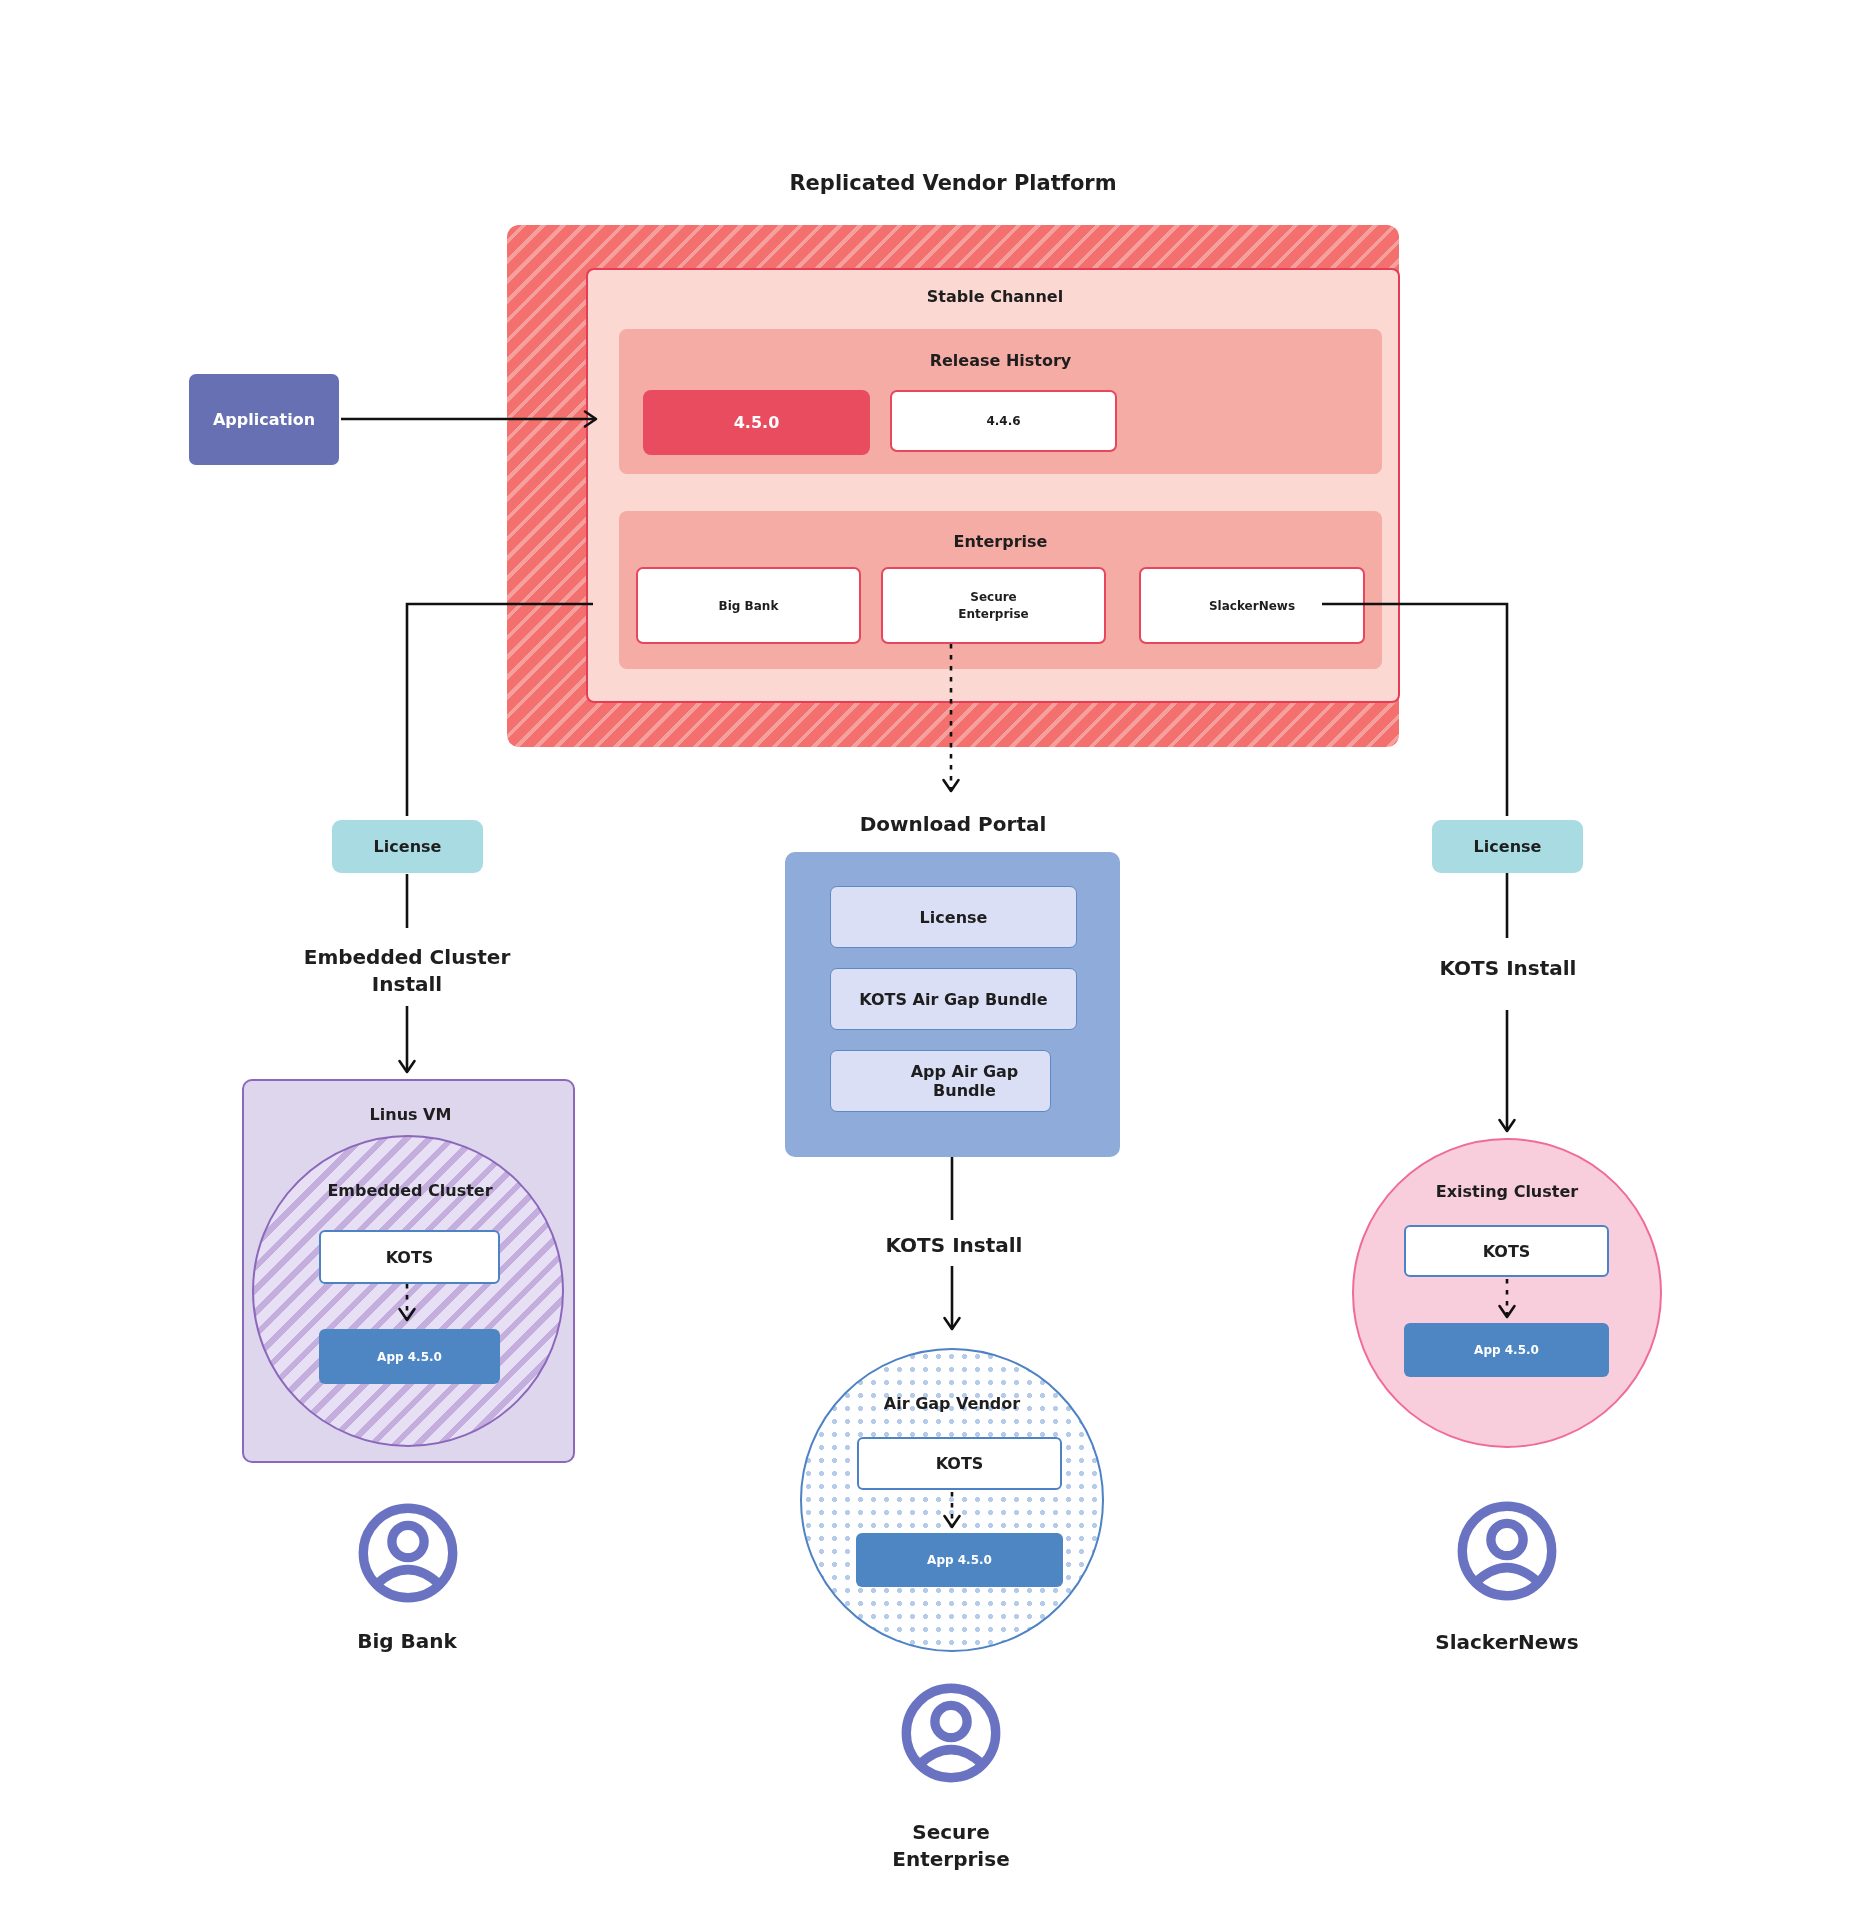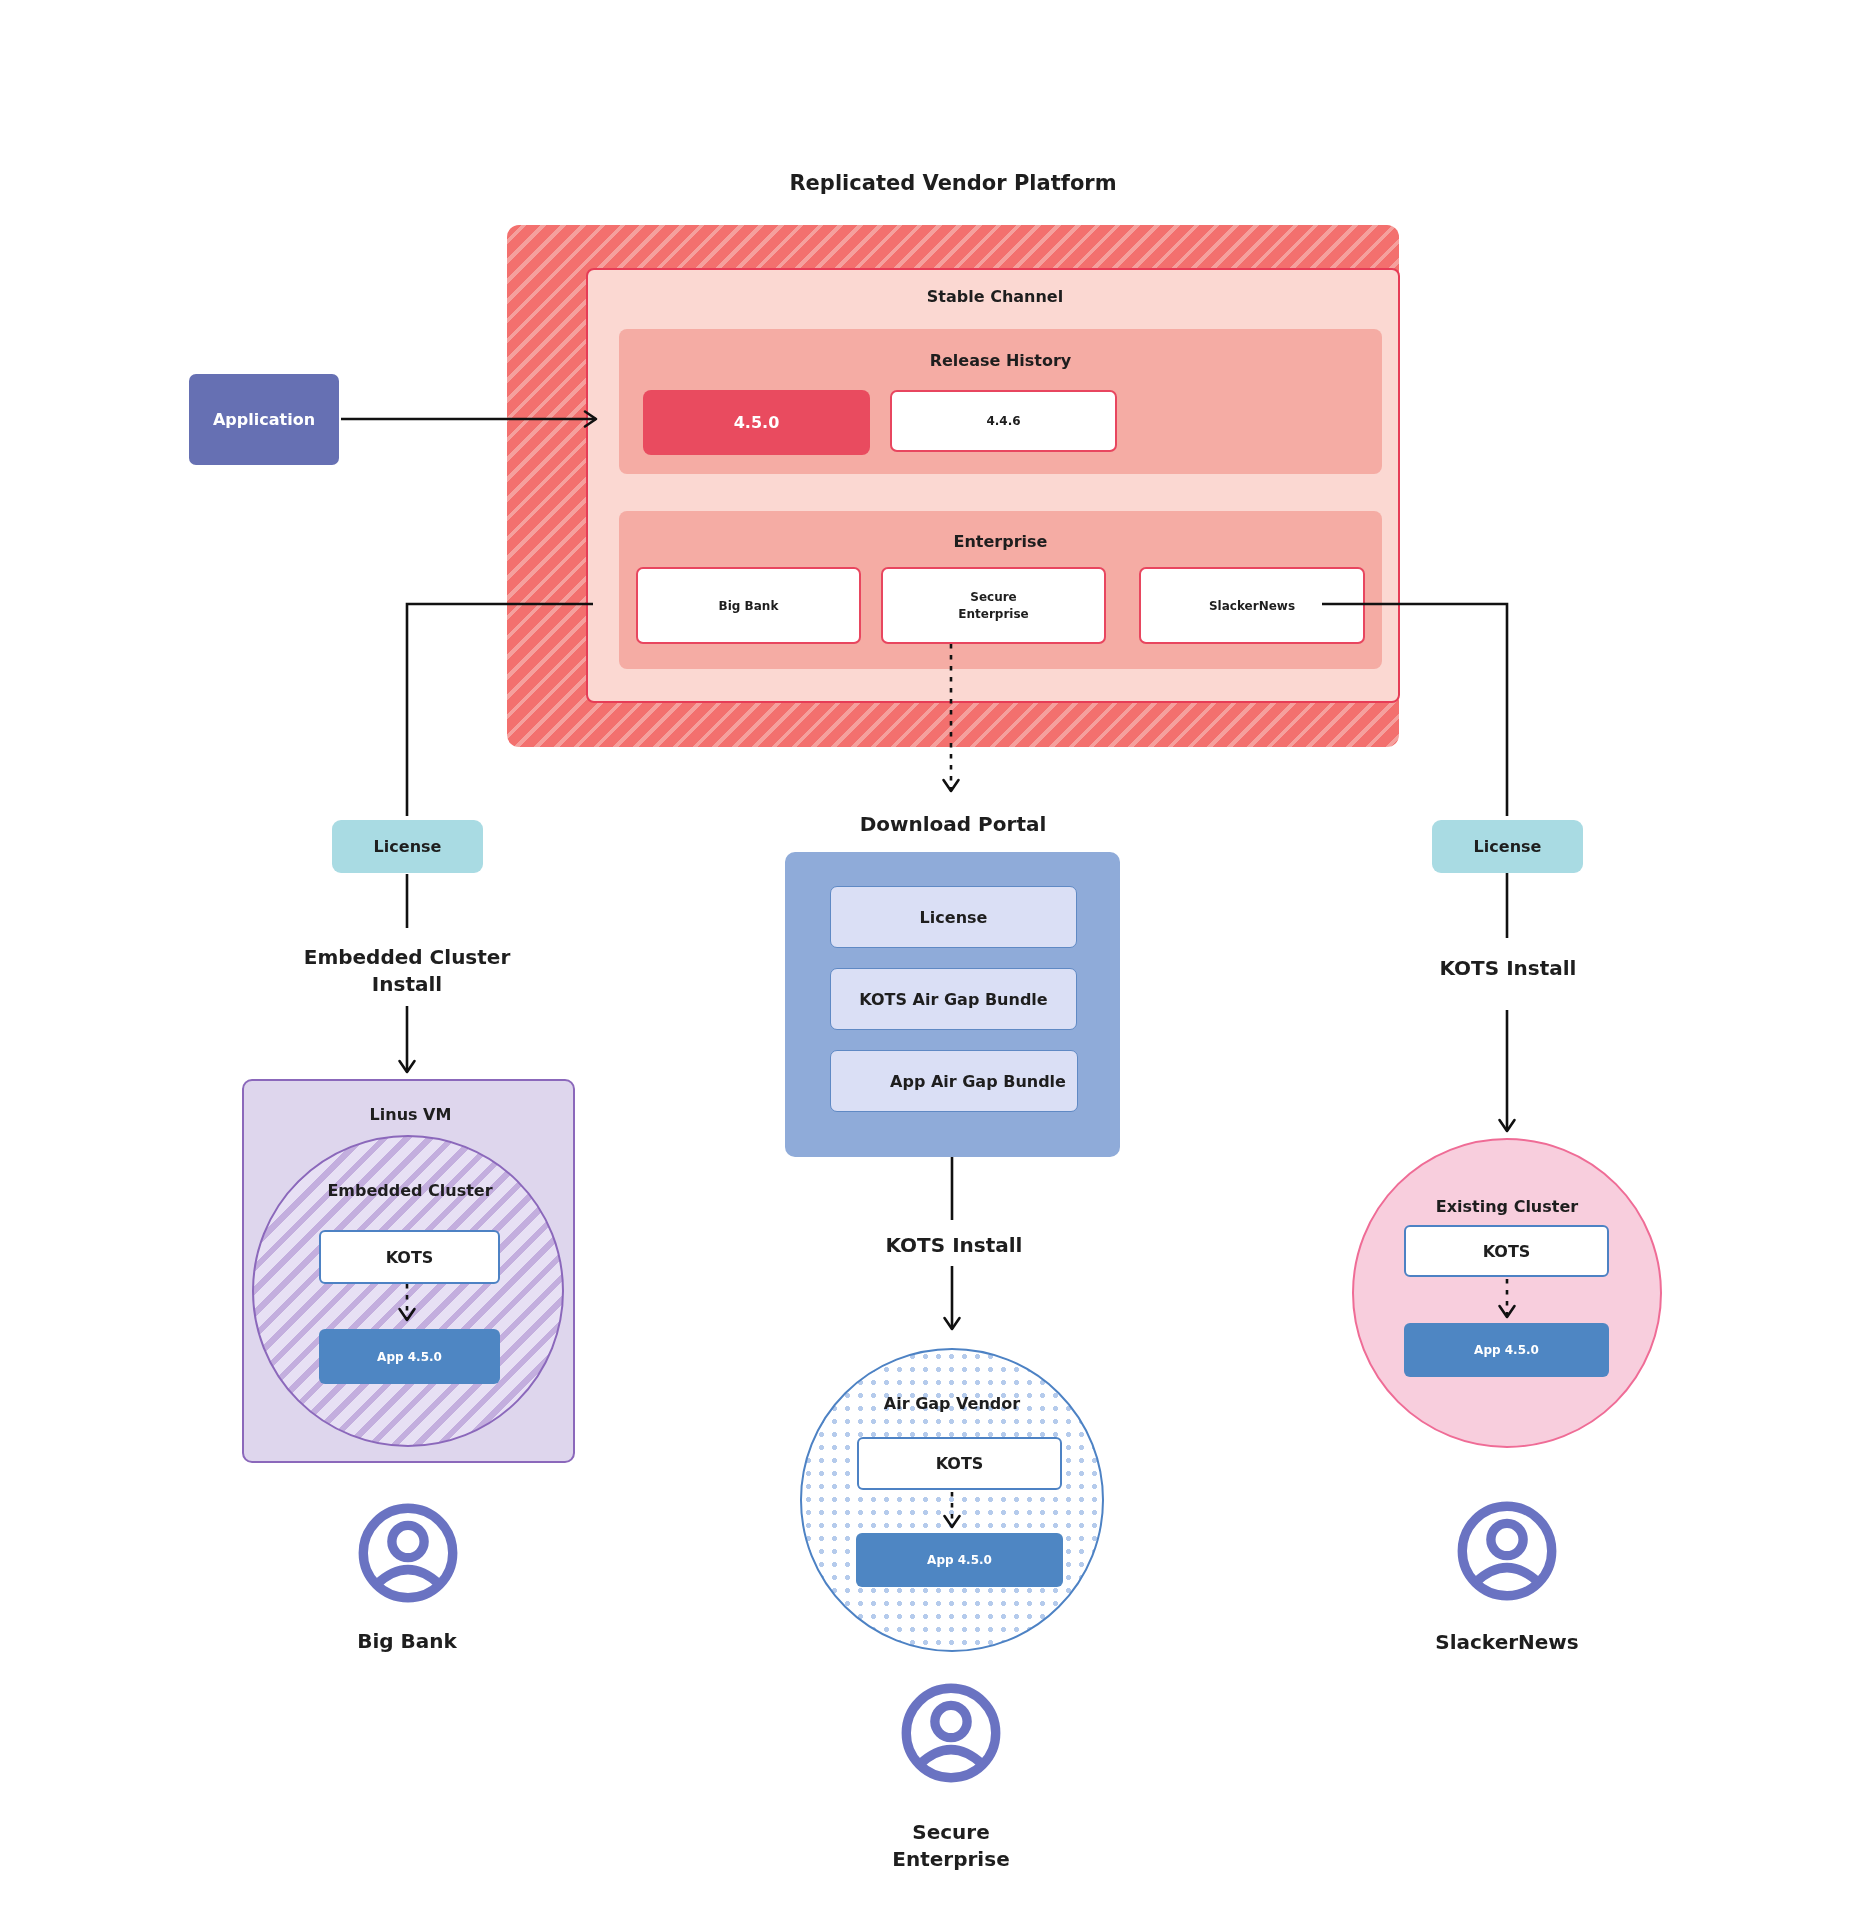--- a/index.html
+++ b/index.html
@@ -104,21 +104,21 @@
     <circle cx="50" cy="39" r="15.5"></circle>
     <path d="M20 80 Q50 52 80 80"></path>
   </svg>
   <div class="abs center user-label" style="left:307px;top:1627px;width:200px;height:28px;">Big Bank</div>
 
   <div class="abs center flow-label" style="left:803px;top:810px;width:300px;height:28px;">Download Portal</div>
 
   <div class="abs portal" style="left:785px;top:852px;width:335px;height:305px;">
     <div class="abs center bundle" style="left:45px;top:34px;width:247px;height:62px;">License</div>
     <div class="abs center bundle" style="left:45px;top:116px;width:247px;height:62px;">KOTS Air Gap Bundle</div>
-    <div class="abs center bundle" style="left:45px;top:198px;width:248px;height:62px;padding-left:48px;">App Air Gap Bundle</div>
+    <div class="abs center bundle" style="left:45px;top:198px;width:221px;height:62px;padding-left:48px;">App Air Gap Bundle</div>
   </div>
 
   <div class="abs center flow-label" style="left:804px;top:1231px;width:300px;height:28px;">KOTS Install</div>
 
   <div class="abs airgap-circle" style="left:800px;top:1348px;width:304px;height:304px;"></div>
   <div class="abs center cluster-label" style="left:802px;top:1391px;width:300px;height:24px;">Air Gap Vendor</div>
   <div class="abs center kots-node" style="left:857px;top:1437px;width:205px;height:53px;">KOTS</div>
   <div class="abs center app-node" style="left:856px;top:1533px;width:207px;height:54px;">App 4.5.0</div>
 
   <svg class="abs user-icon-svg" style="left:899px;top:1681px;" width="104" height="104" viewBox="0 0 100 100">
@@ -127,21 +127,21 @@
     <path d="M20 80 Q50 52 80 80"></path>
   </svg>
   <div class="abs center user-label multiline" style="left:851px;top:1816px;width:200px;height:60px;">Secure
 Enterprise</div>
 
   <div class="abs center license" style="left:1432px;top:820px;width:151px;height:53px;">License</div>
 
   <div class="abs center flow-label" style="left:1358px;top:954px;width:300px;height:28px;">KOTS Install</div>
 
   <div class="abs existing-circle" style="left:1352px;top:1138px;width:310px;height:310px;"></div>
-  <div class="abs center cluster-label" style="left:1357px;top:1179px;width:300px;height:24px;margin-top:15px;">Existing Cluster</div>
+  <div class="abs center cluster-label" style="left:1357px;top:1179px;width:300px;height:24px;">Existing Cluster</div>
   <div class="abs center kots-node" style="left:1404px;top:1225px;width:205px;height:52px;">KOTS</div>
   <div class="abs center app-node" style="left:1404px;top:1323px;width:205px;height:54px;">App 4.5.0</div>
 
   <svg class="abs user-icon-svg" style="left:1455px;top:1499px;" width="104" height="104" viewBox="0 0 100 100">
     <circle cx="50" cy="50" r="43"></circle>
     <circle cx="50" cy="39" r="15.5"></circle>
     <path d="M20 80 Q50 52 80 80"></path>
   </svg>
   <div class="abs center user-label" style="left:1407px;top:1628px;width:200px;height:28px;">SlackerNews</div>
 

